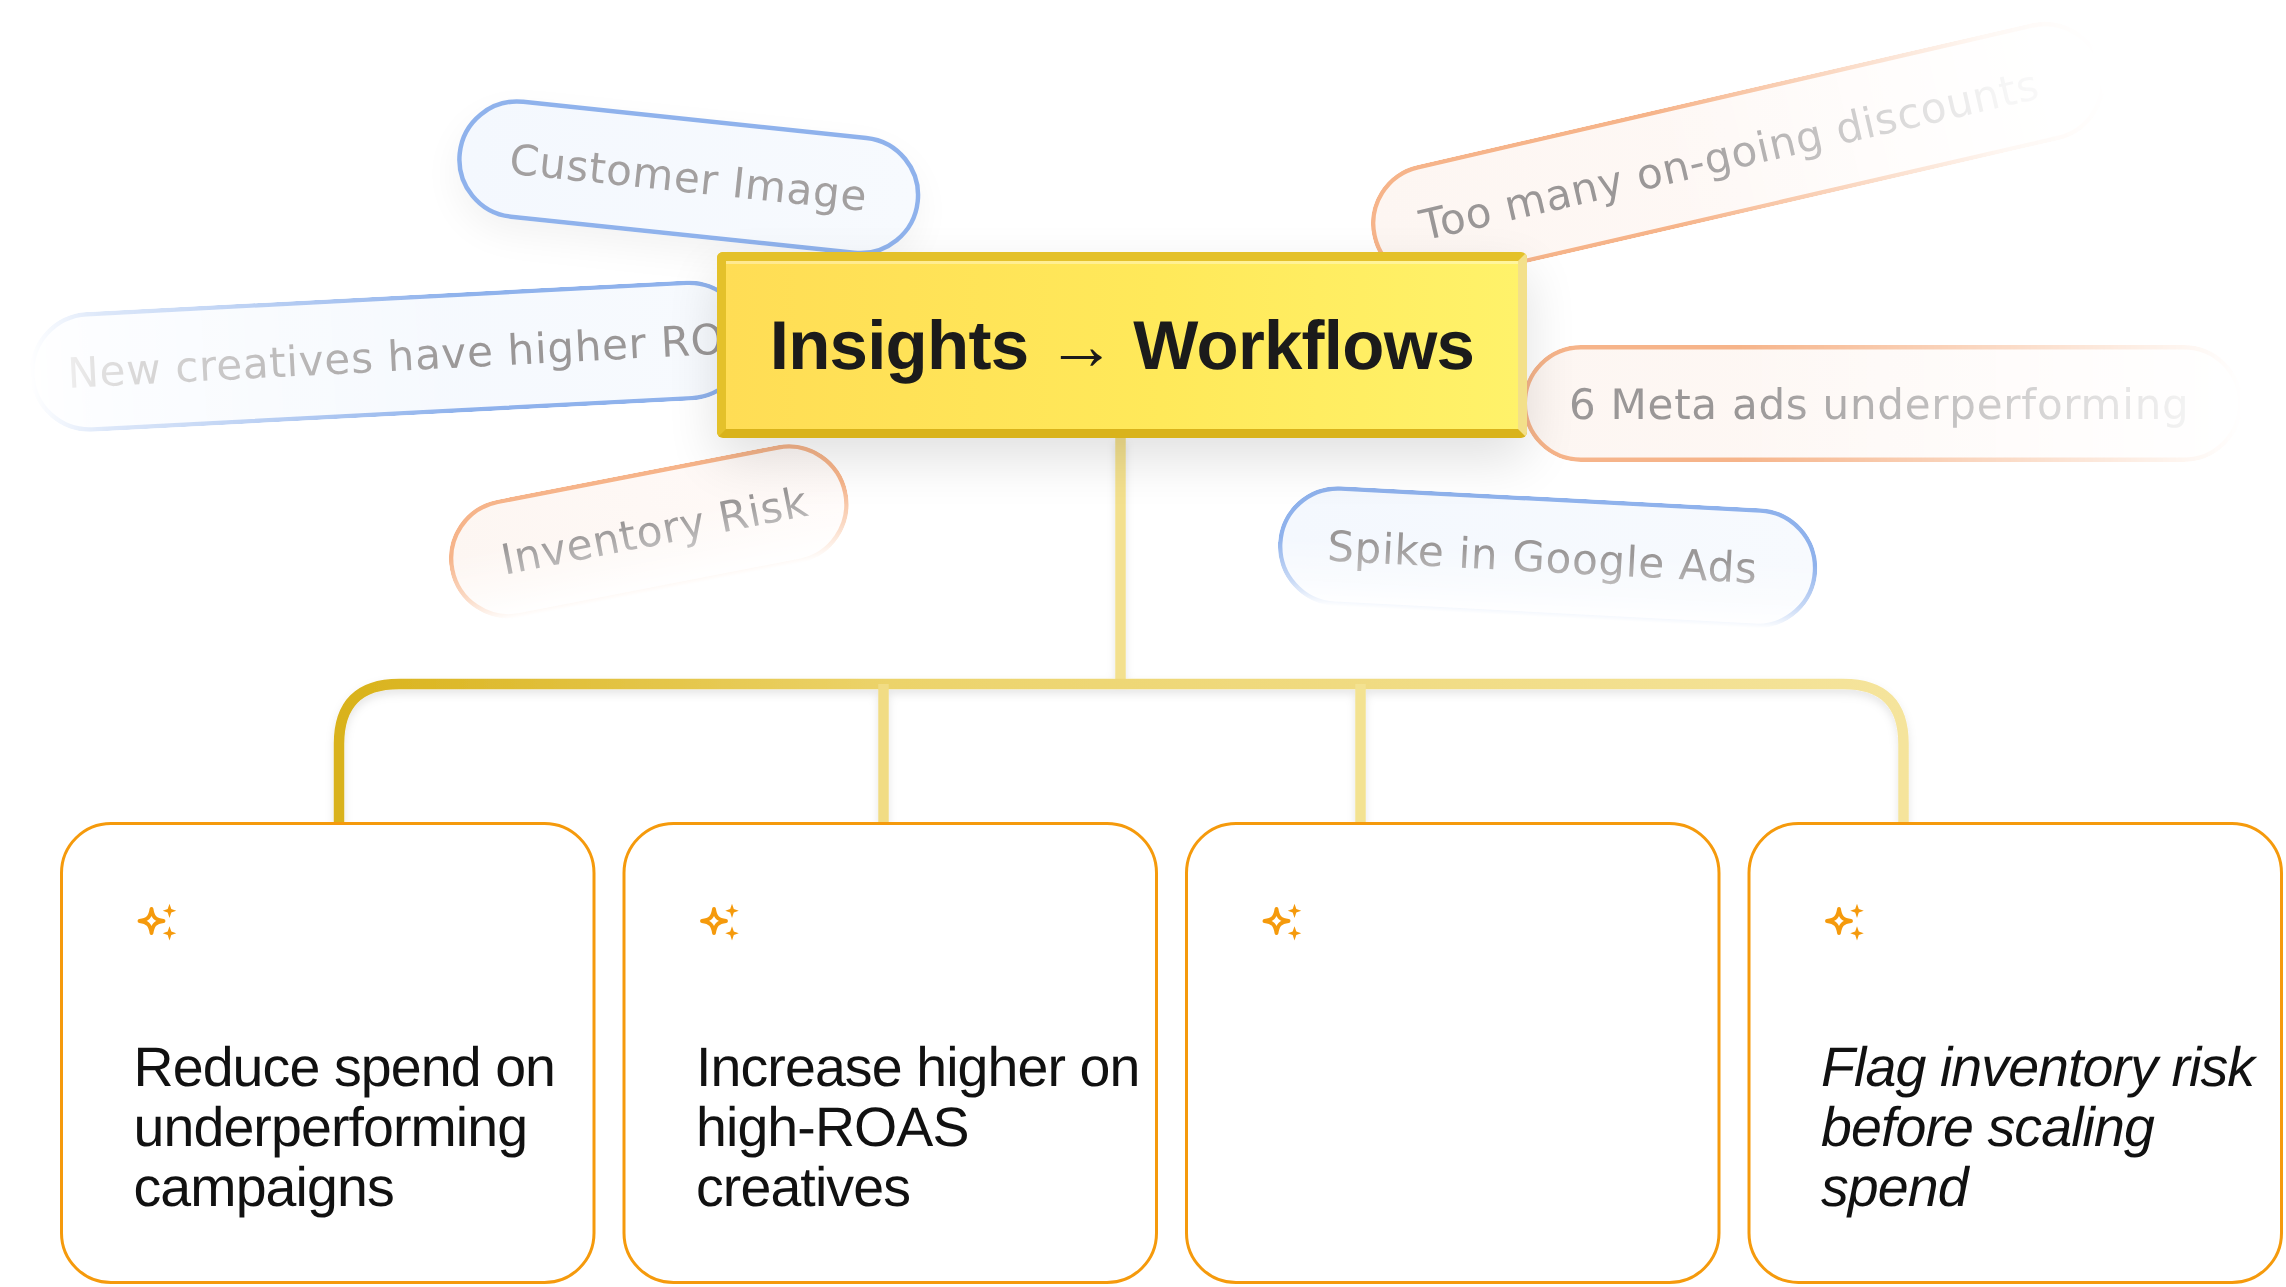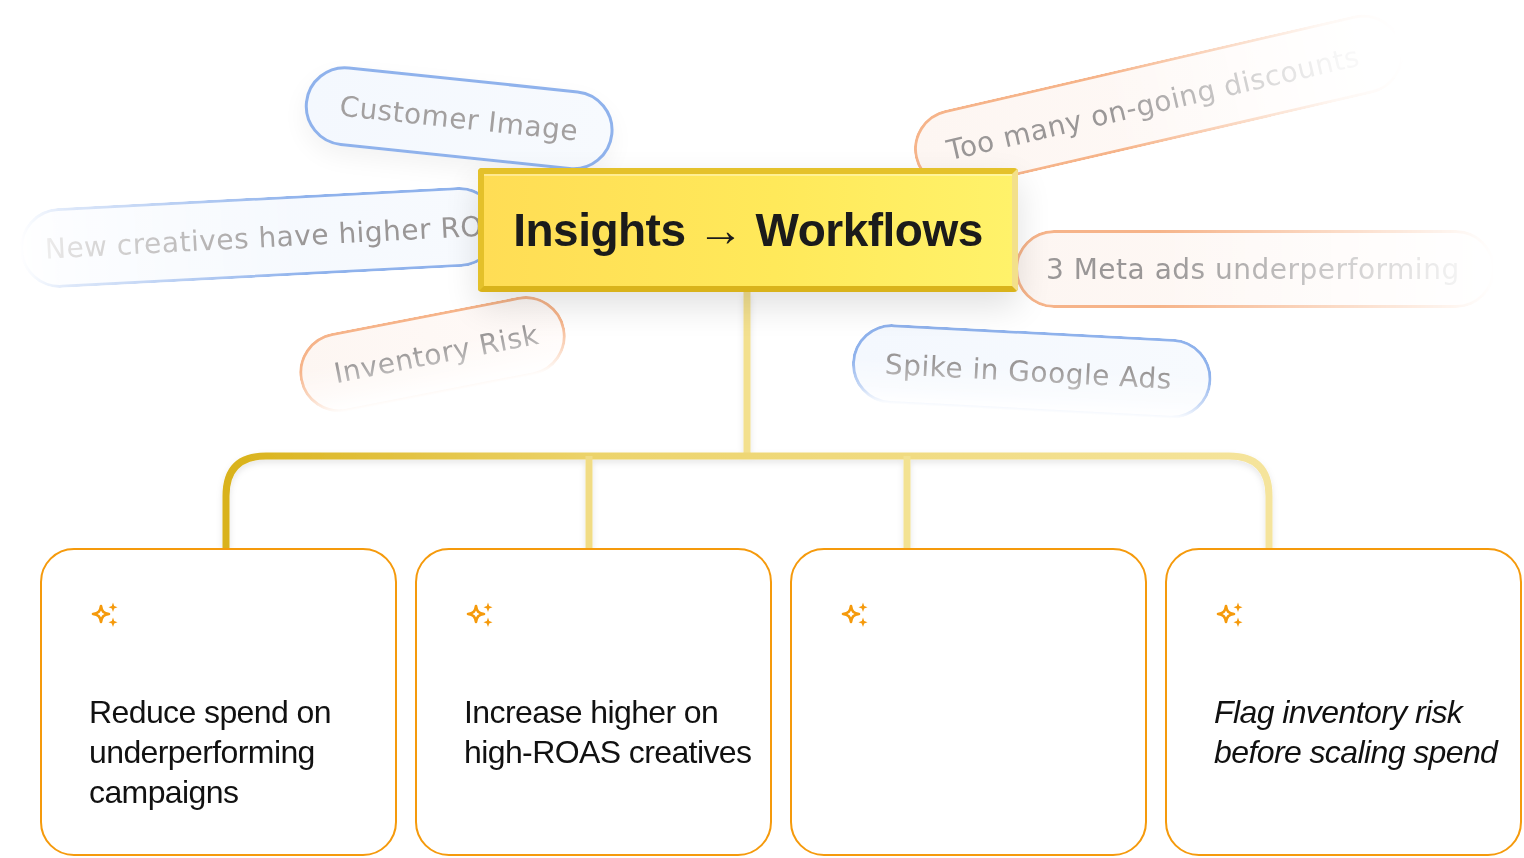--- a/index.html
+++ b/index.html
@@ -54,41 +54,41 @@
   #connectors { position:absolute; left:0; top:0; width:1524px; height:858px; pointer-events:none; }
 
   
   .card {
     position:absolute; top:548px; width:357px; height:308px; box-sizing:border-box;
     border:2.5px solid #f59a0c; border-radius:34px; background:#ffffff;
   }
   .card .spark { position:absolute; left:48px; top:50px; width:30px; height:30px; }
   .card .label {
     position:absolute; left:47px; top:142px; right:4px;
-    font-family:"Liberation Sans", sans-serif; font-size:32px; line-height:40px; color:#111; letter-spacing:-0.6px;
+    font-family:"Liberation Sans", sans-serif; font-size:37px; line-height:40px; color:#111; letter-spacing:-0.6px;
   }
   #card-0 { left:40px; }
   #card-1 { left:415px; }
   #card-2 { left:790px; }
   #card-3 { left:1165px;font-style:italic; }
 </style>
 </head>
 <body>
 
 <div class="pill blue" id="pill-customer">
   <span class="txt">Customer Image</span>
 </div>
 <div class="pill orange" id="pill-discounts">
   <span class="txt">Too many on-going discounts</span>
 </div>
 <div class="pill blue" id="pill-creatives">
   <span class="txt">New creatives have higher ROAS</span>
 </div>
 <div class="pill orange" id="pill-meta">
-  <span class="txt">3 Meta ads underperforming</span>
+  <span class="txt">6 Meta ads underperforming</span>
 </div>
 <div class="pill orange" id="pill-inventory">
   <span class="txt">Inventory Risk</span>
 </div>
 <div class="pill blue" id="pill-google">
   <span class="txt">Spike in Google Ads</span>
 </div>
 
 <svg id="connectors" viewBox="0 0 1524 858">
   <defs>

